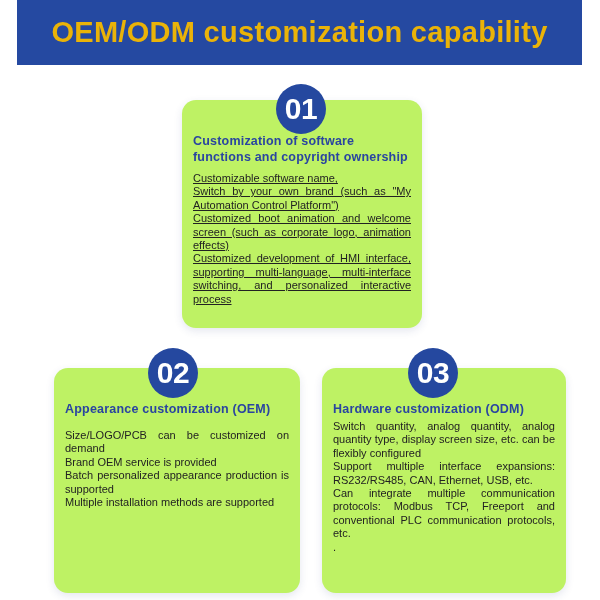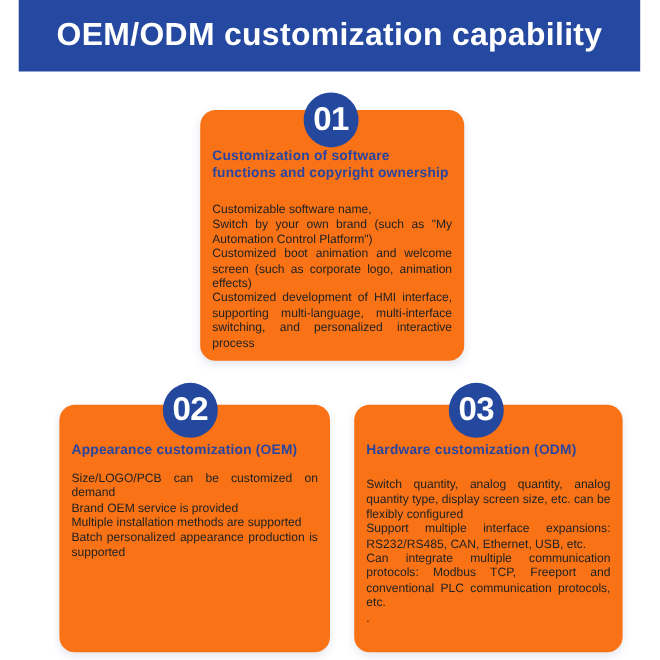--- a/index.html
+++ b/index.html
@@ -5,53 +5,53 @@
     html, body { margin: 0; padding: 0; }
     body {
       width: 600px; height: 600px; background: #ffffff; position: relative; overflow: hidden;
       font-family: "Liberation Sans", sans-serif;
     }
     .banner {
       position: absolute; left: 17px; top: 0; width: 565px; height: 65px;
       background: #2549a1; display: flex; align-items: center; justify-content: center;
     }
     .banner h1 {
-      margin: 0; color: #ffffff; font-size: 29px; font-weight: bold; letter-spacing: 0.3px;
+      margin: 0; color: #eab308; font-size: 29px; font-weight: bold; letter-spacing: 0.3px;
       font-family: "Liberation Sans", sans-serif;
     }
     .card {
-      position: absolute; background: #f97316; border-radius: 14px;
+      position: absolute; background: #bef264; border-radius: 14px;
       box-shadow: 0 3px 8px rgba(40,60,120,0.12);
       box-sizing: border-box; padding: 0 11px;
     }
     .badge {
       position: absolute; width: 50px; height: 50px; border-radius: 50%;
       background: #25489f; color: #fff; font-weight: bold; font-size: 30px;
       display: flex; align-items: center; justify-content: center;
       font-family: "Liberation Sans", sans-serif; letter-spacing: -0.5px;
     }
     .card-title {
       color: #2a45a0; font-weight: bold; font-size: 12.5px; line-height: 16px; margin: 0;
       letter-spacing: 0.2px;
     }
     .card-body {
       color: #222; font-size: 11px; line-height: 13.4px; text-align: justify; margin: 0;
     }
     .card-body span { display: block; }
     #card1 { left: 182px; top: 100px; width: 240px; height: 228px; }
     #card1 .card-title { padding-top: 33px; }
-    #card1 .card-body { margin-top: 20px; }
+    #card1 .card-body { margin-top: 7px; text-decoration: underline; }
     #badge1 { left: 276px; top: 84px; }
     #card2 { left: 54px; top: 368px; width: 246px; height: 225px; }
     #card2 .card-title { padding-top: 33px; }
     #card2 .card-body { margin-top: 12px; }
     #badge2 { left: 148px; top: 348px; }
     #card3 { left: 322px; top: 368px; width: 244px; height: 225px; }
     #card3 .card-title { padding-top: 33px; }
-    #card3 .card-body { margin-top: 18px; }
+    #card3 .card-body { margin-top: 3px; }
     #badge3 { left: 408px; top: 348px; }
   </style>
 </head>
 <body>
 
 <div class="banner">
   <h1>OEM/ODM customization capability</h1>
 </div>
 
 <div class="card" id="card1">
@@ -63,22 +63,22 @@
     <span>Customized development of HMI interface, supporting multi-language, multi-interface switching, and personalized interactive process</span>
   </div>
 </div>
 <div class="badge" id="badge1">01</div>
 
 <div class="card" id="card2">
   <p class="card-title">Appearance customization (OEM)</p>
   <div class="card-body">
     <span>Size/LOGO/PCB can be customized on demand</span>
     <span>Brand OEM service is provided</span>
+    <span>Batch personalized appearance production is supported</span>
     <span>Multiple installation methods are supported</span>
-    <span>Batch personalized appearance production is supported</span>
   </div>
 </div>
 <div class="badge" id="badge2">02</div>
 
 <div class="card" id="card3">
   <p class="card-title">Hardware customization (ODM)</p>
   <div class="card-body">
     <span>Switch quantity, analog quantity, analog quantity type, display screen size, etc. can be flexibly configured</span>
     <span>Support multiple interface expansions: RS232/RS485, CAN, Ethernet, USB, etc.</span>
     <span>Can integrate multiple communication protocols: Modbus TCP, Freeport and conventional PLC communication protocols, etc.</span>

